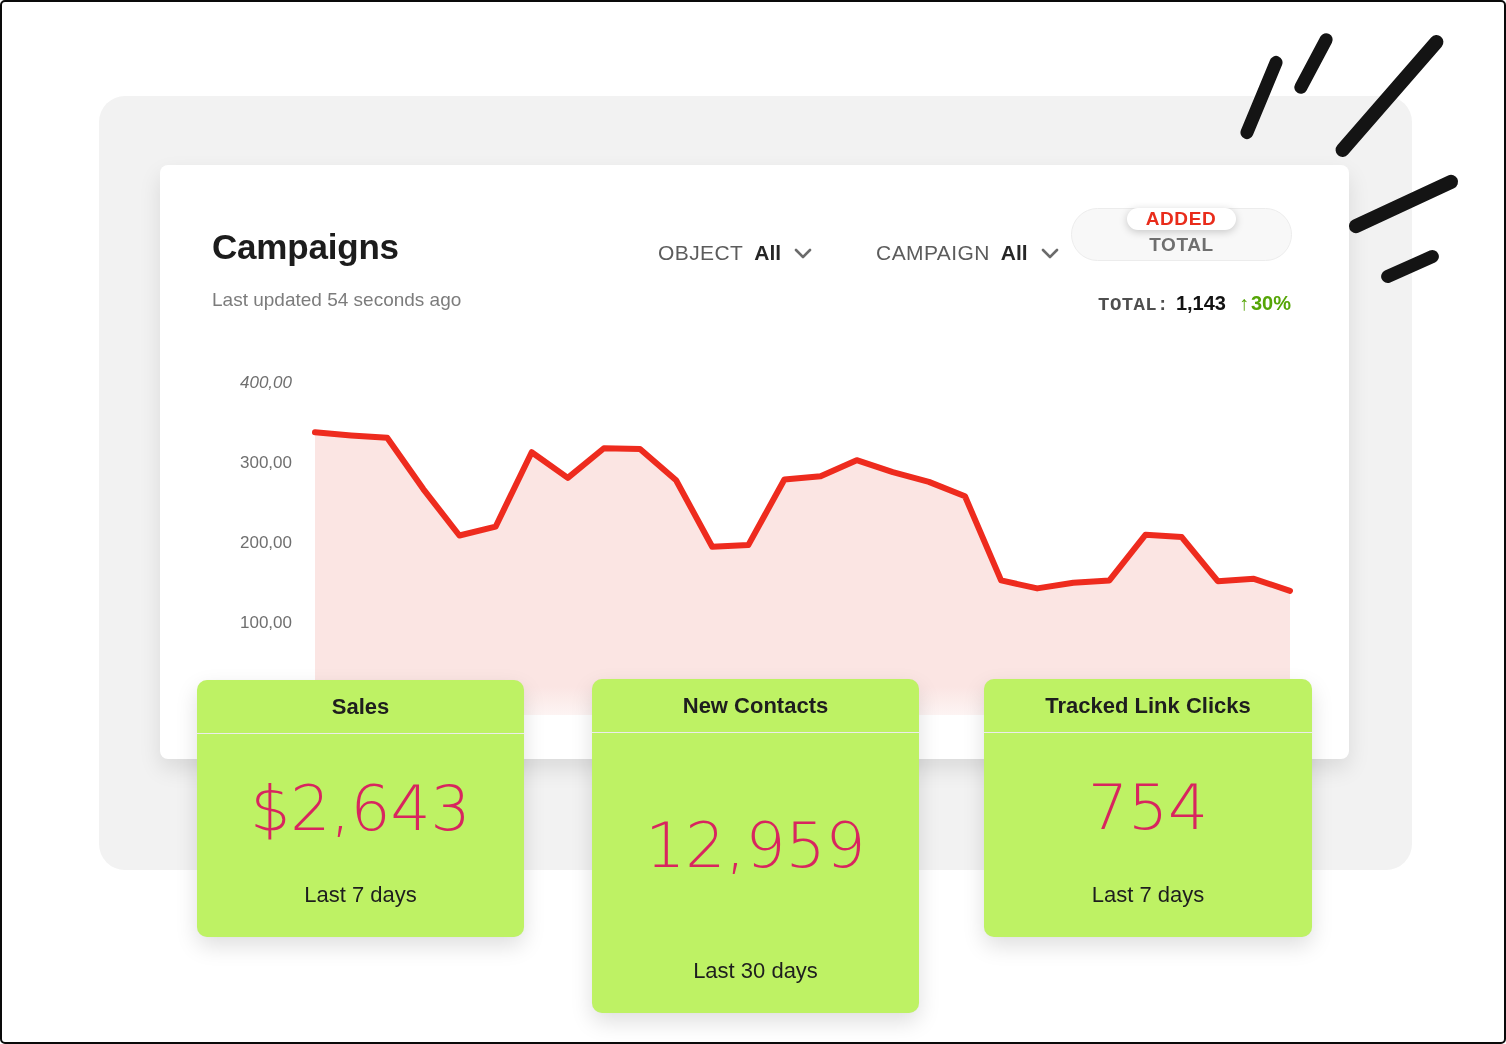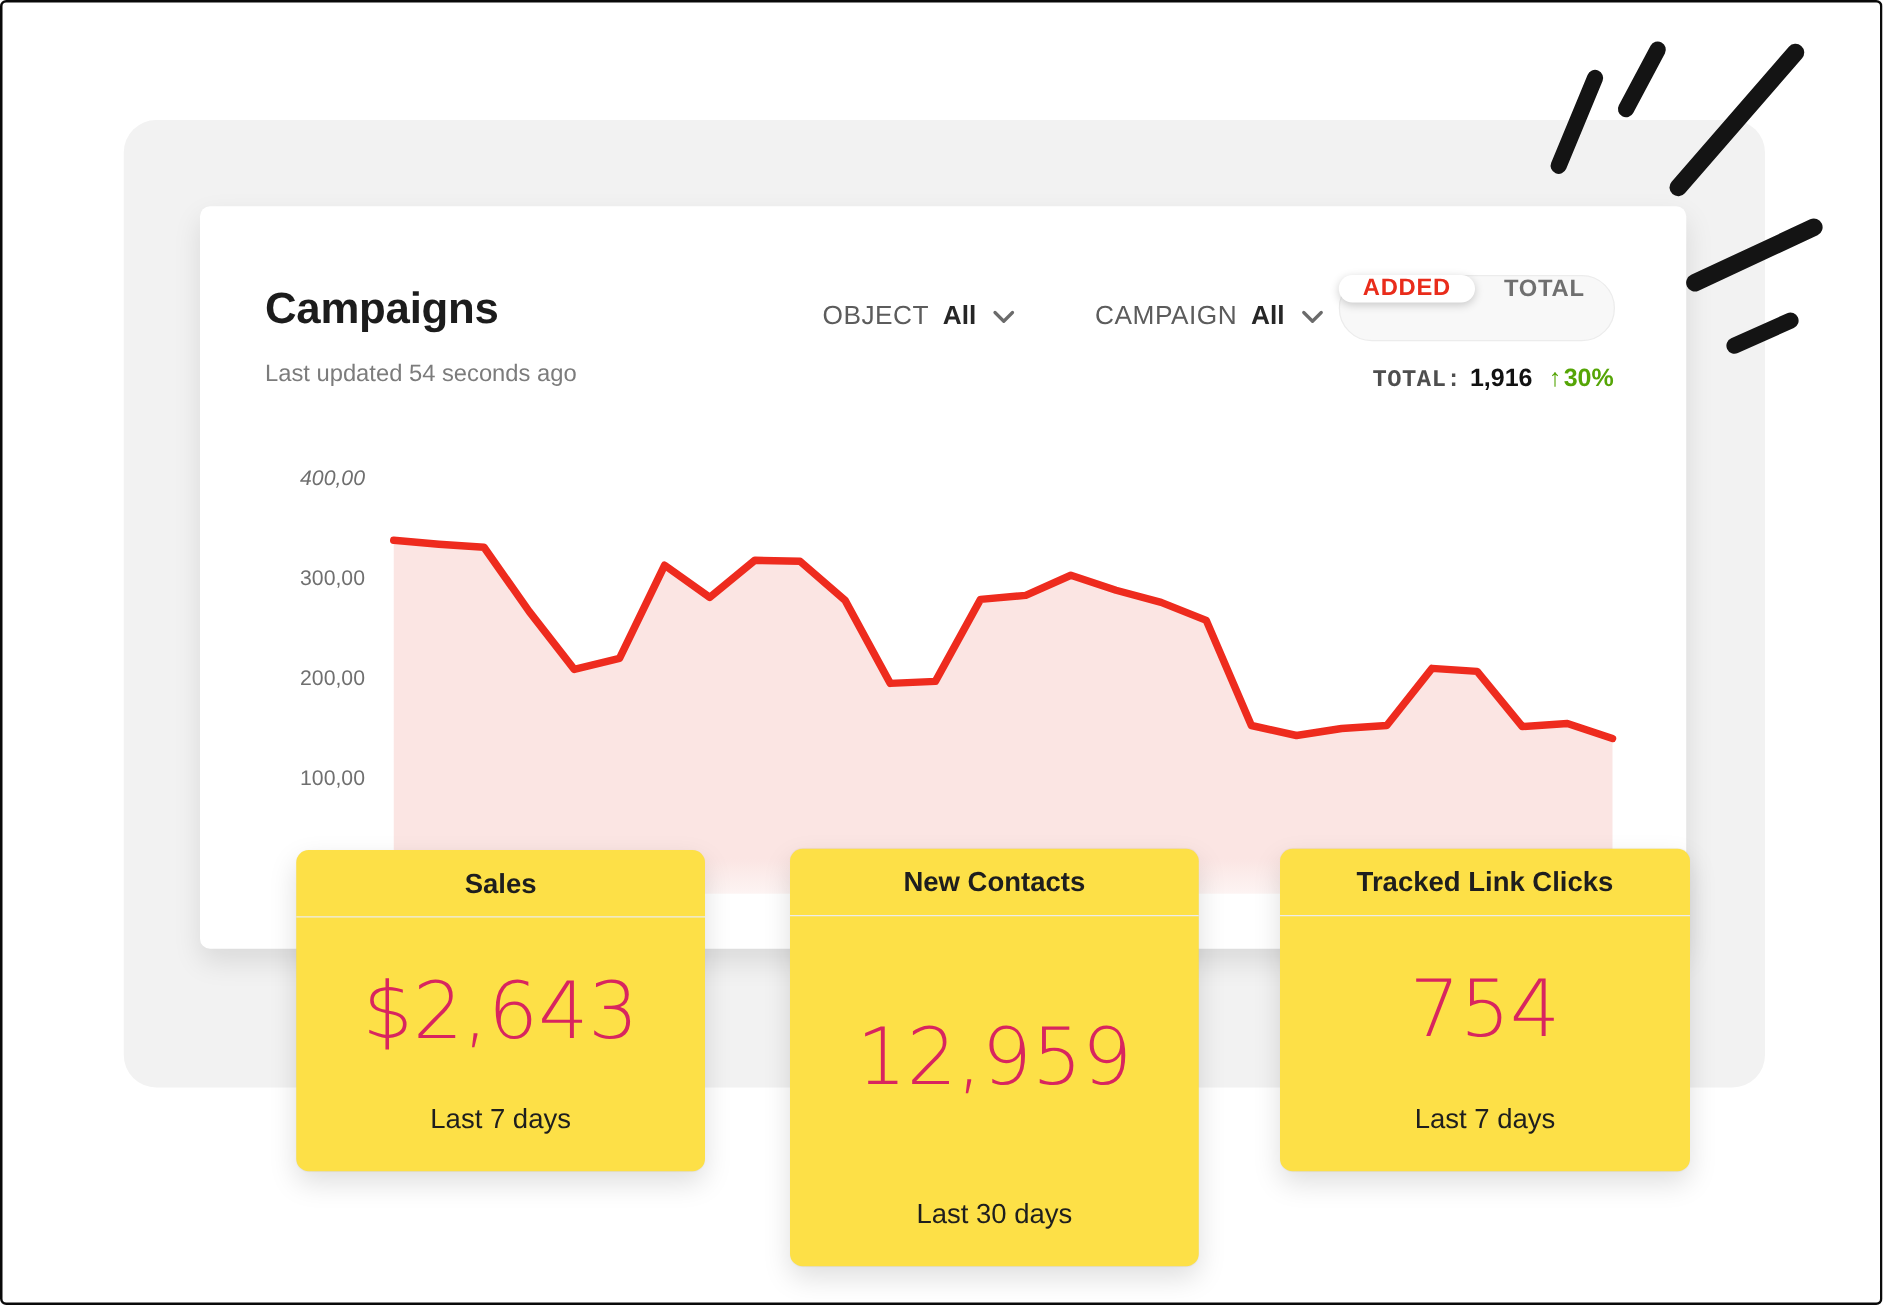--- a/index.html
+++ b/index.html
@@ -32,23 +32,23 @@
   }
   .filters {
     position:absolute; left:498px; top:66px; height:44px;
     display:flex; align-items:center; gap:64px;
   }
   .filter { display:flex; align-items:center; cursor:pointer; }
   .filter-label { font-size:21px; color:#5c5c5c; letter-spacing:0.4px; }
   .filter-value { font-size:21px; font-weight:700; color:#262626; margin-left:11px; }
   .chev { margin-left:13px; display:inline-flex; }
   .toggle {
-    position:absolute; left:911px; top:55px; width:221px; height:53px;
+    position:absolute; left:911px; top:43px; width:221px; height:53px;
     background:#f8f8f8; border:1px solid #ececec; border-radius:28px;
-    display:flex; align-items:flex-start;
+    display:flex; align-items:center;flex-direction:column;
   }
   .toggle-opt {
     display:flex; align-items:center; justify-content:center;
     font-size:19px; letter-spacing:0.6px; cursor:pointer;
   }
   .toggle-opt.selected {
     width:109px; margin:-1px 0 -1px -1px; background:#ffffff;
     border-radius:28px; box-shadow:0 2px 8px rgba(0,0,0,0.20);
     color:#e92c1b; font-weight:700;
   }
@@ -60,23 +60,23 @@
   .total-label { font-size:19px; font-weight:600; color:#4e4e4e; letter-spacing:0.4px;font-family:Liberation Mono, monospace; }
   .total-value { font-size:20px; font-weight:700; color:#121212; }
   .total-delta { font-size:20px; font-weight:700; color:#55a506; margin-left:6px; }
   .total-delta .arrow { font-weight:700; margin-right:2px; }
   .ytick {
     position:absolute; left:0; width:132px; text-align:right;
     font-size:17px; color:#6f6f6f; line-height:22px;
   }
   .chart-svg { position:absolute; left:0; top:0; }
   .card {
-    position:absolute; background:#fde047; border-radius:10px;
+    position:absolute; background:#bef264; border-radius:10px;
     box-shadow:0 9px 22px rgba(0,0,0,0.13), 0 0 1px rgba(0,0,0,0.05);
-    display:flex; flex-direction:column;margin-left:40px;
+    display:flex; flex-direction:column;
   }
   .card-title {
     height:54px; display:flex; align-items:center; justify-content:center;
     font-size:22px; font-weight:700; color:#1e1e1e;
     border-bottom:1px solid #ececec;
   }
   .card-value-wrap { flex:1; display:flex; align-items:center; justify-content:center; }
   .card-value {
     font-family:"DejaVu Sans","Liberation Sans",sans-serif;
     font-size:63px; font-weight:200; color:#d8255f;
@@ -119,21 +119,21 @@
       </div>
     </div>
 
     <div class="toggle">
       <div class="toggle-opt selected">ADDED</div>
       <div class="toggle-opt unselected">TOTAL</div>
     </div>
 
     <div class="total-line">
       <span class="total-label">TOTAL:</span>
-      <span class="total-value">1,916</span>
+      <span class="total-value">1,143</span>
       <span class="total-delta"><span class="arrow">↑</span><span>30%</span></span>
     </div>
 
     <div class="ytick" style="top:207px;font-style:italic;">400,00</div>
     <div class="ytick" style="top:287px;">300,00</div>
     <div class="ytick" style="top:367px;">200,00</div>
     <div class="ytick" style="top:447px;">100,00</div>
 
     <svg class="chart-svg" id="campaigns-chart" width="1189" height="594" viewBox="0 0 1189 594">
         <defs>

